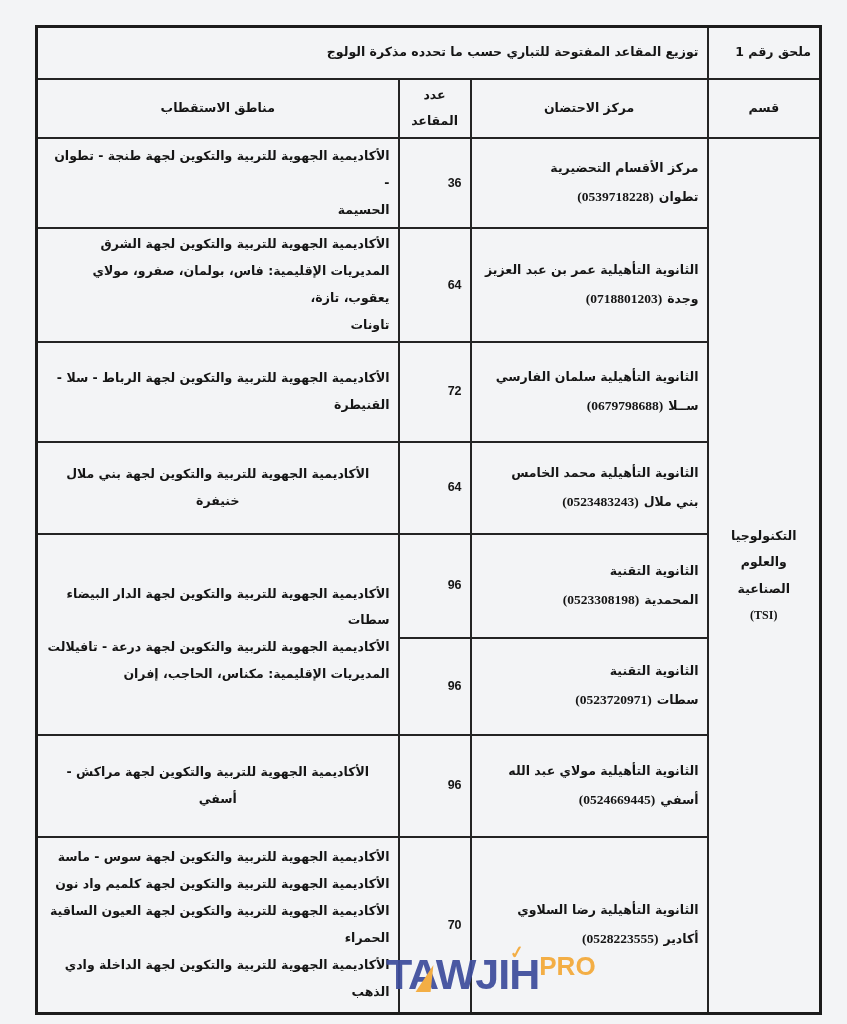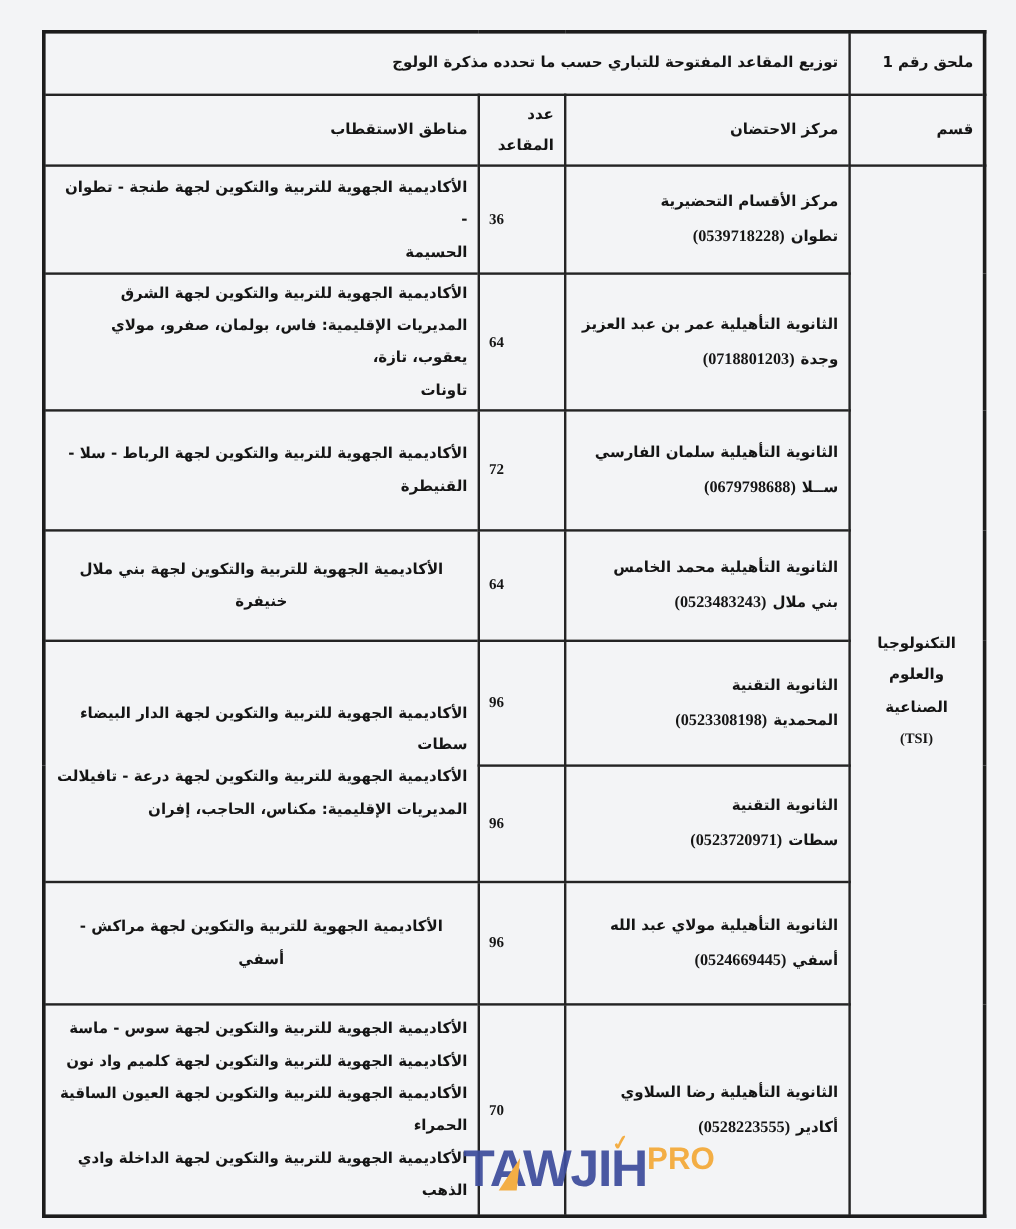--- a/index.html
+++ b/index.html
@@ -22,31 +22,31 @@
     padding:2px 8px;
     font-weight:bold;
     font-size:12.5px;
     line-height:2.15;
   }
   .pre { white-space:pre-line; }
   .cell-title {
     font-size:15.5px; letter-spacing:.2px;
   }
   .cell-annex { text-align:right; font-size:14.5px; }
-  .cell-head { text-align:right; font-size:14px; line-height:1.7;border-radius:29px; }
+  .cell-head { text-align:center; font-size:14px; line-height:1.7;border-radius:29px; }
   .section-cell { text-align:center; font-size:13.5px; line-height:2.2; }
   .section-cell .tsi-code { font-family:"Liberation Serif", serif; font-size:12px; }
   .center-cell { text-align:right; padding-right:12px; line-height:2.4; }
   .center-cell .school { font-size:12.5px; }
   .center-cell .phone {
     font-family:"Liberation Serif", serif; font-weight:bold;
     font-size:13.5px; margin-right:5px; unicode-bidi:isolate;
   }
   .seats-cell {
-    text-align:left; font-family:Liberation Serif, serif;
+    text-align:right; font-family:Liberation Sans, sans-serif;
     font-weight:normal; font-size:15px;
   }
   .areas-cell { text-align:right; padding-right:10px; padding-left:8px;margin-left:28px; }
   .areas-center { text-align:center; }
   
   .watermark {
     position:absolute; left:386px; top:950px; z-index:5;
     opacity:.93; white-space:nowrap;
     font-family:"Liberation Sans", sans-serif;
   }

